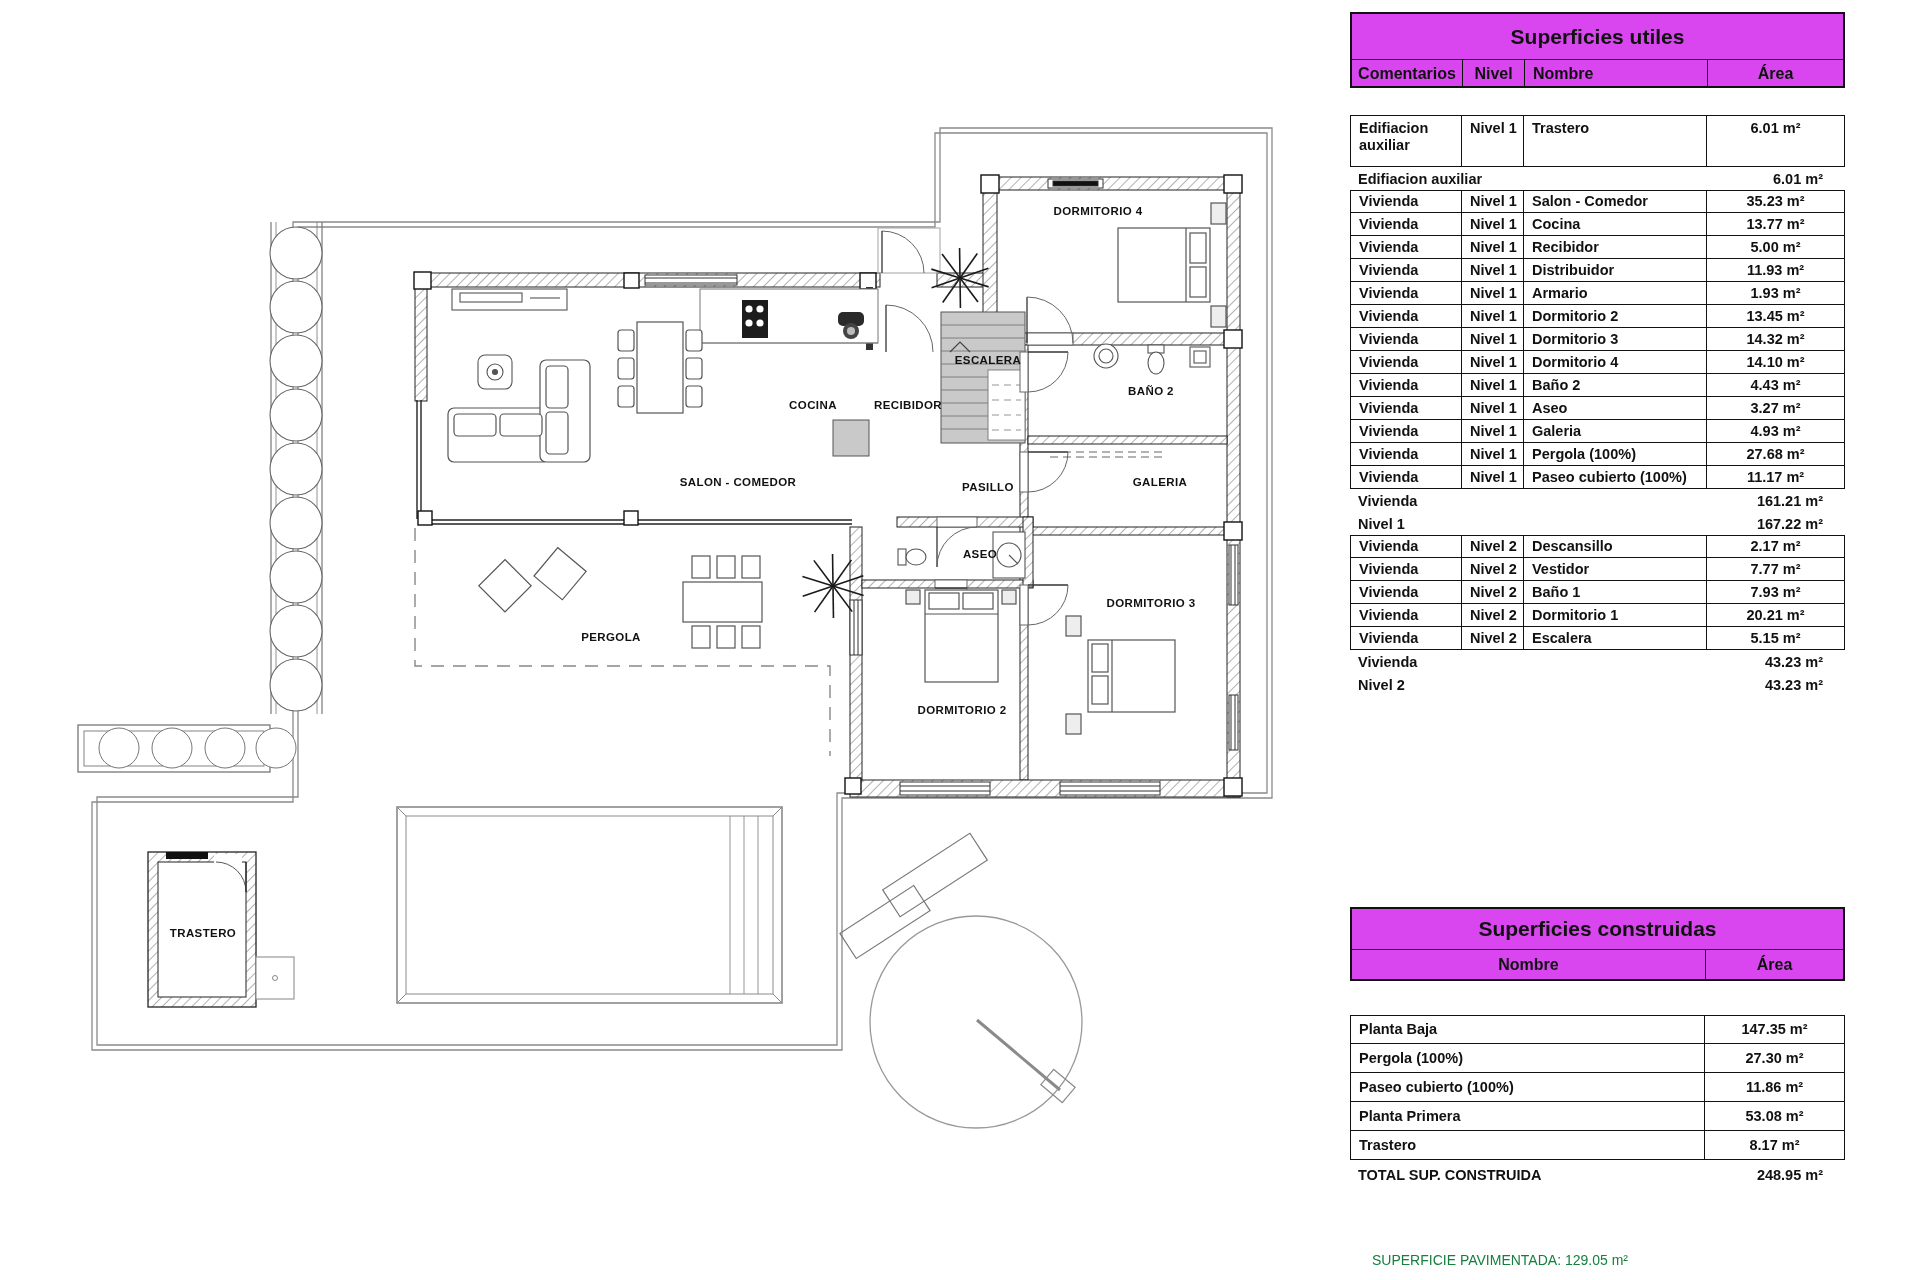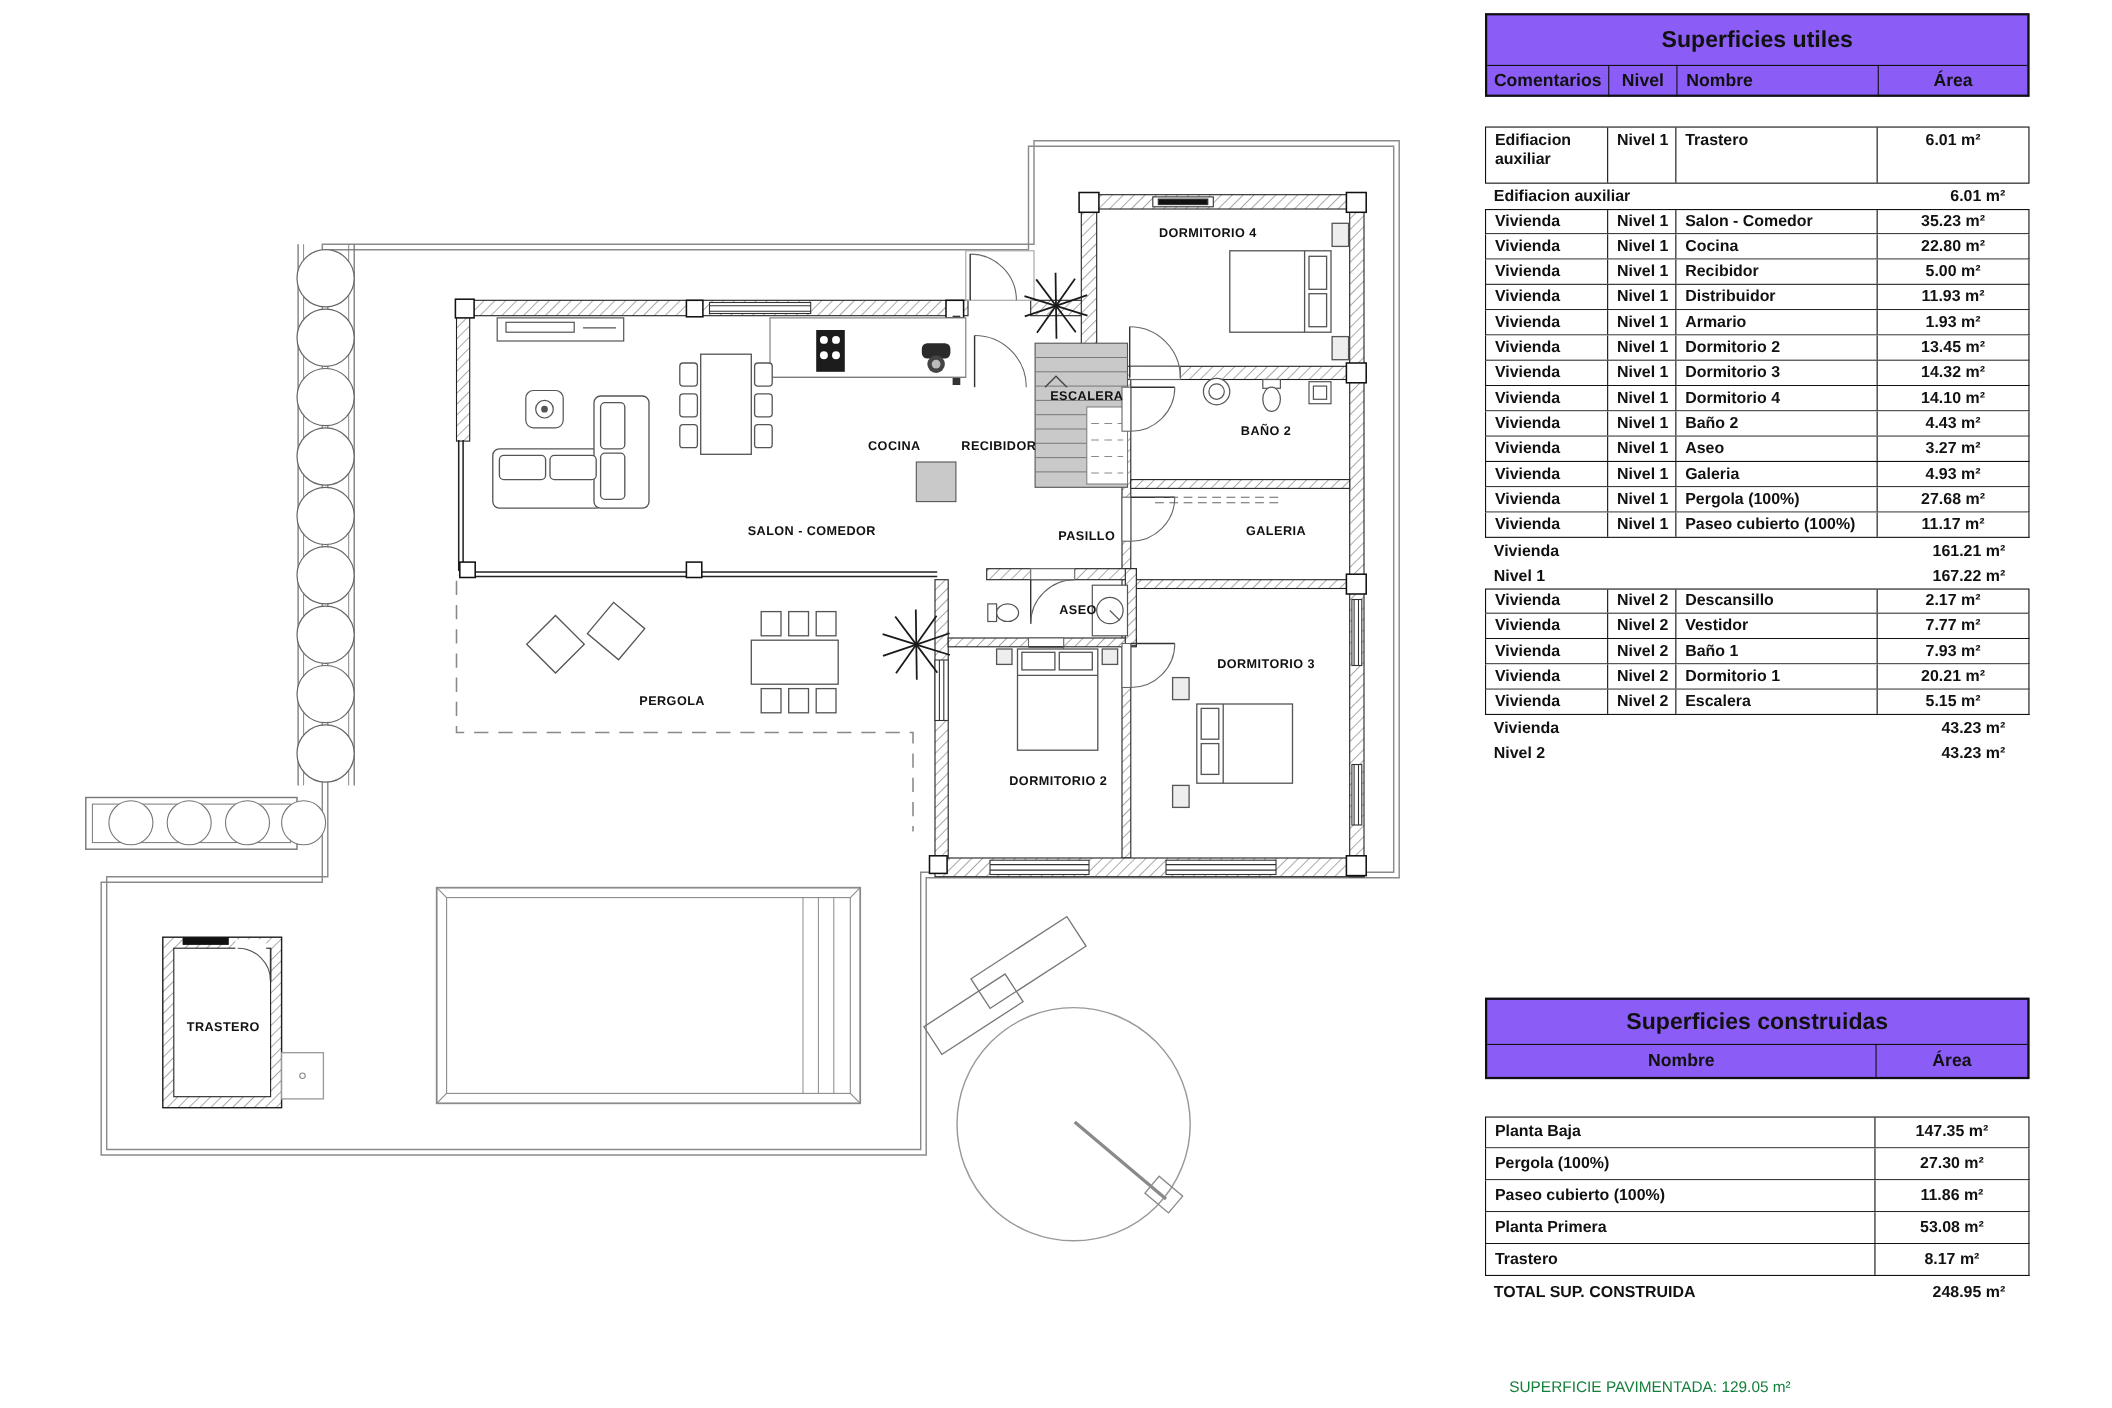--- a/index.html
+++ b/index.html
@@ -4,21 +4,21 @@
 <style>
   html,body{margin:0;padding:0;background:#fff;width:1920px;height:1280px;overflow:hidden;
     font-family:"Liberation Sans",sans-serif;}
   #stage{position:relative;width:1920px;height:1280px;background:#fff;}
   svg{position:absolute;top:0;left:0;}
   
   .room-label{font-family:"Liberation Sans",sans-serif;font-weight:bold;font-size:11.5px;
     fill:#111;letter-spacing:.4px;text-anchor:middle;}
   .plan-title{font-family:"Liberation Sans",sans-serif;font-size:25px;fill:#222;letter-spacing:1px;}
   
-  .tbox{position:absolute;box-sizing:border-box;border:2px solid #111;background:#8b5cf6;}
+  .tbox{position:absolute;box-sizing:border-box;border:2px solid #111;background:#d946ef;}
   .t-title{display:flex;align-items:center;justify-content:center;font-weight:bold;
     font-size:21px;color:#111;border-bottom:1.5px solid #111;box-sizing:border-box;}
   .t-head{display:flex;font-weight:bold;font-size:16px;color:#111;box-sizing:border-box;}
   .hc{display:flex;align-items:center;box-sizing:border-box;}
   .hc.center{justify-content:center;}
   .hc.left{justify-content:flex-start;padding-left:8px;}
   .rows-wrap{position:absolute;box-sizing:border-box;}
   .t-row{display:flex;box-sizing:border-box;font-weight:bold;font-size:14.5px;color:#111;
     border-left:1.6px solid #111;border-right:1.6px solid #111;border-bottom:1px solid #111;
     background:#fff;}
@@ -401,21 +401,21 @@
       <div class="t-row first" style="height: 23px;">
         <div class="cell pl" style="width: 110px;">Vivienda</div>
         <div class="cell vline pl" style="width: 62px;">Nivel 1</div>
         <div class="cell vline pl" style="width: 183px;">Salon - Comedor</div>
         <div class="cell vline center" style="flex: 1 1 0%;">35.23 m²</div>
       </div>
       <div class="t-row" style="height: 23px;">
         <div class="cell pl" style="width: 110px;">Vivienda</div>
         <div class="cell vline pl" style="width: 62px;">Nivel 1</div>
         <div class="cell vline pl" style="width: 183px;">Cocina</div>
-        <div class="cell vline center" style="flex: 1 1 0%;">22.80 m²</div>
+        <div class="cell vline center" style="flex: 1 1 0%;">13.77 m²</div>
       </div>
       <div class="t-row" style="height: 23px;">
         <div class="cell pl" style="width: 110px;">Vivienda</div>
         <div class="cell vline pl" style="width: 62px;">Nivel 1</div>
         <div class="cell vline pl" style="width: 183px;">Recibidor</div>
         <div class="cell vline center" style="flex: 1 1 0%;">5.00 m²</div>
       </div>
       <div class="t-row" style="height: 23px;">
         <div class="cell pl" style="width: 110px;">Vivienda</div>
         <div class="cell vline pl" style="width: 62px;">Nivel 1</div>

